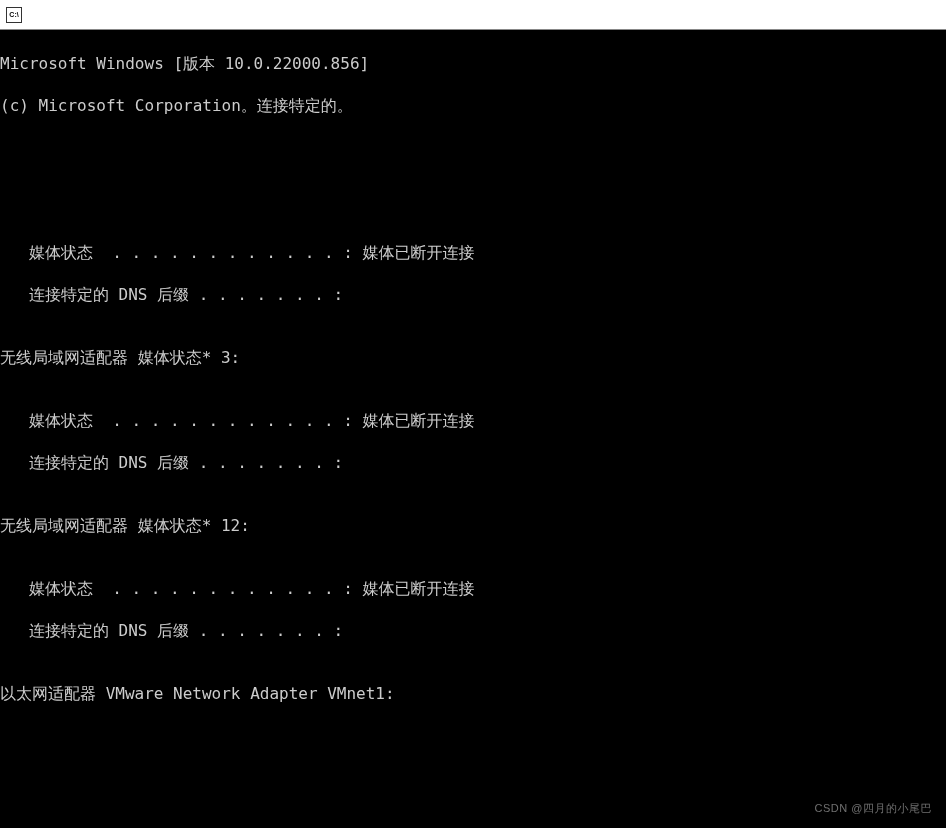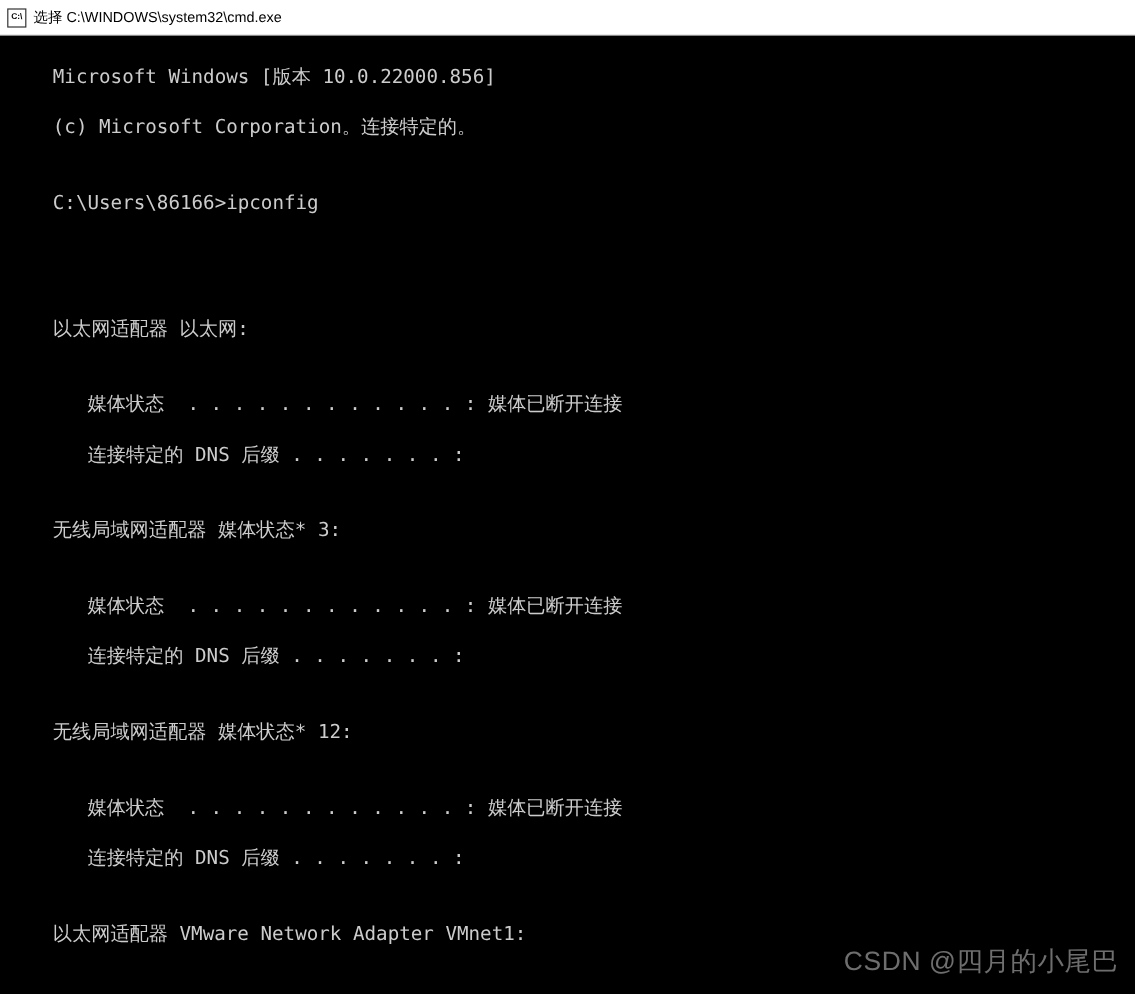--- a/index.html
+++ b/index.html
@@ -39,50 +39,47 @@
   }
   .terminal {
     background: #000;
     color: #ccc;
     padding: 2px 0 0 0;
     line-height: 21px;
     white-space: pre;
     font-size: 16px;
     letter-spacing: 0;
   }
-  .line { white-space: pre; margin-left: 44px; }
+  .line { white-space: pre; }
   .watermark {
     position: absolute;
     right: 14px;
     bottom: 12px;
     color: rgba(220,220,220,0.5);
     font-family: "Microsoft YaHei", sans-serif;
-    font-size: 22px;
+    font-size: 11px;
     letter-spacing: 0.5px;
     pointer-events: none;
     text-align: right;
   }
 </style>
 </head>
 <body>
 
 <div class="titlebar">
   <span class="icon">C:\</span>
-  <span>选择 C:\WINDOWS\system32\cmd.exe</span>
 </div>
 
 <div class="terminal">
 <div class="line">Microsoft Windows [版本 10.0.22000.856]</div>
 <div class="line">(c) Microsoft Corporation。连接特定的。</div>
 <div class="line"></div>
-<div class="line">C:\Users\86166&gt;ipconfig</div>
 <div class="line"></div>
 <div class="line"></div>
 <div class="line"></div>
-<div class="line">以太网适配器 以太网:</div>
 <div class="line"></div>
 <div class="line">   媒体状态  . . . . . . . . . . . . : 媒体已断开连接</div>
 <div class="line">   连接特定的 DNS 后缀 . . . . . . . :</div>
 <div class="line"></div>
 <div class="line">无线局域网适配器 媒体状态* 3:</div>
 <div class="line"></div>
 <div class="line">   媒体状态  . . . . . . . . . . . . : 媒体已断开连接</div>
 <div class="line">   连接特定的 DNS 后缀 . . . . . . . :</div>
 <div class="line"></div>
 <div class="line">无线局域网适配器 媒体状态* 12:</div>

